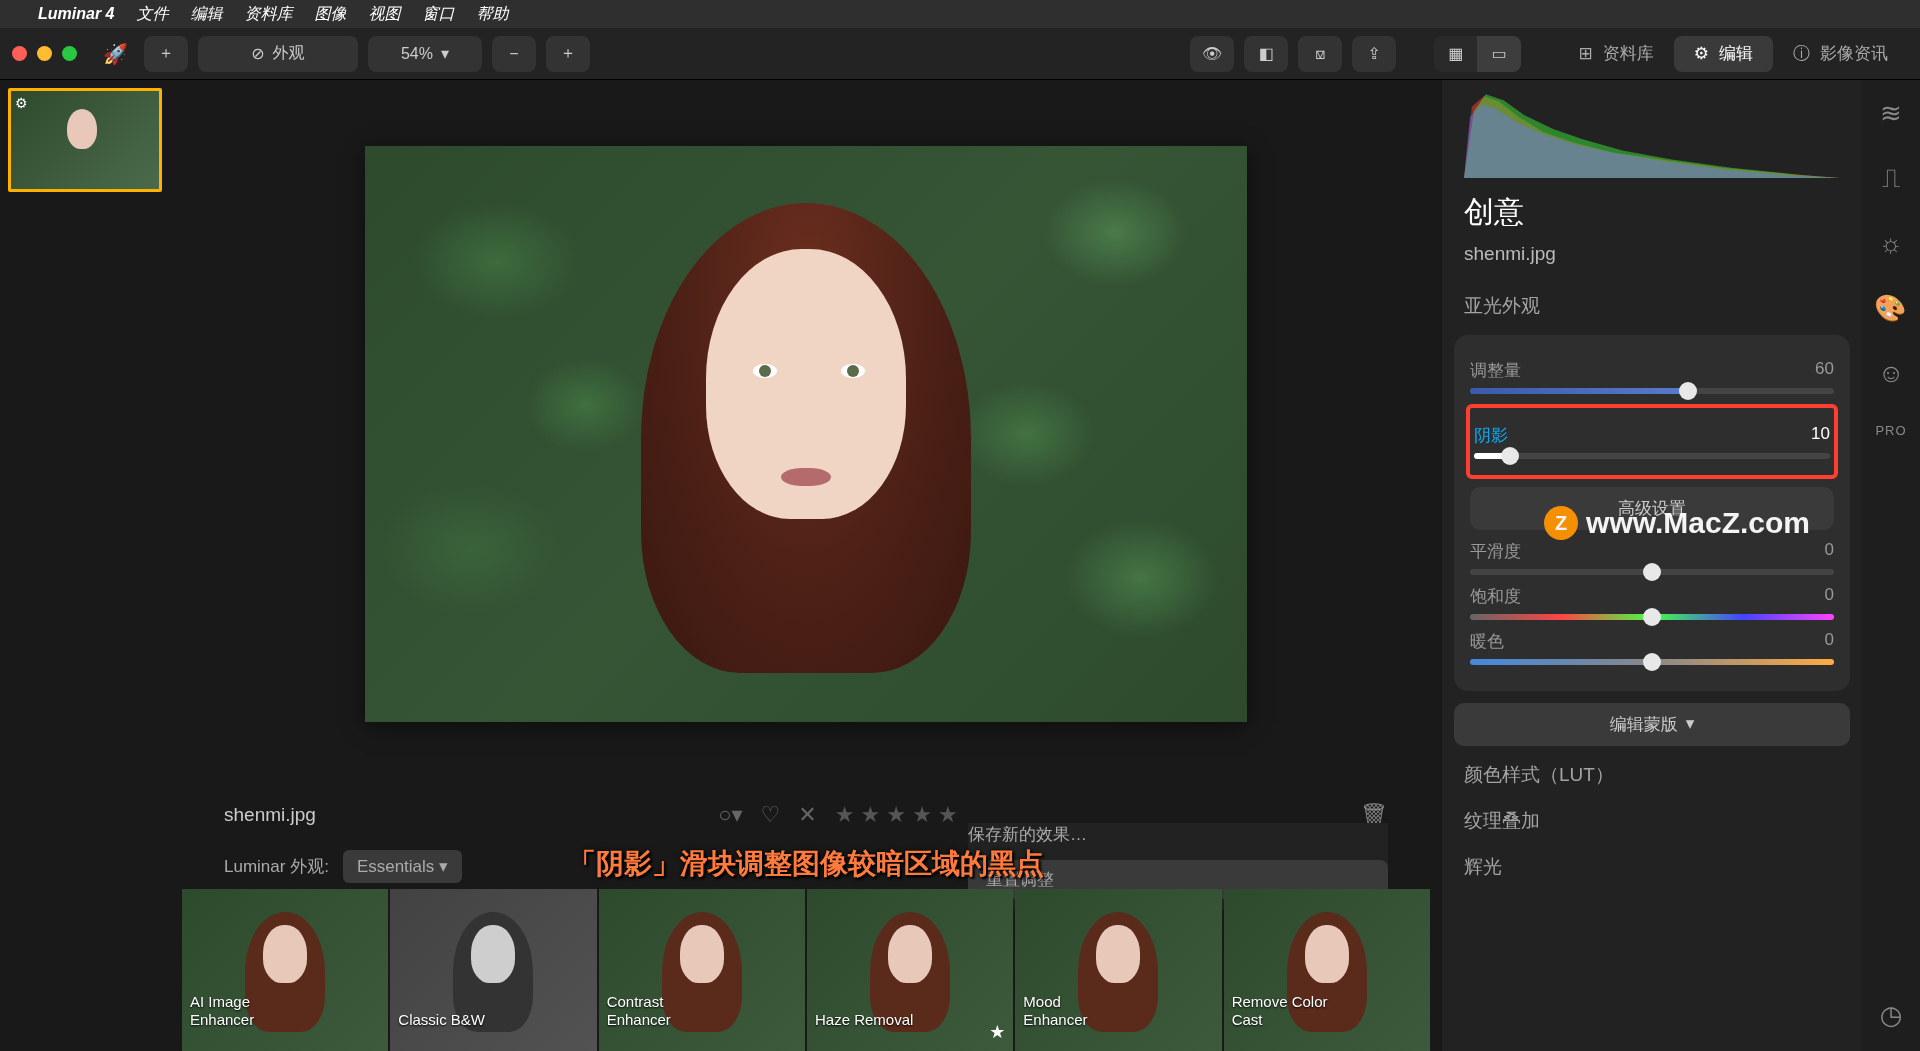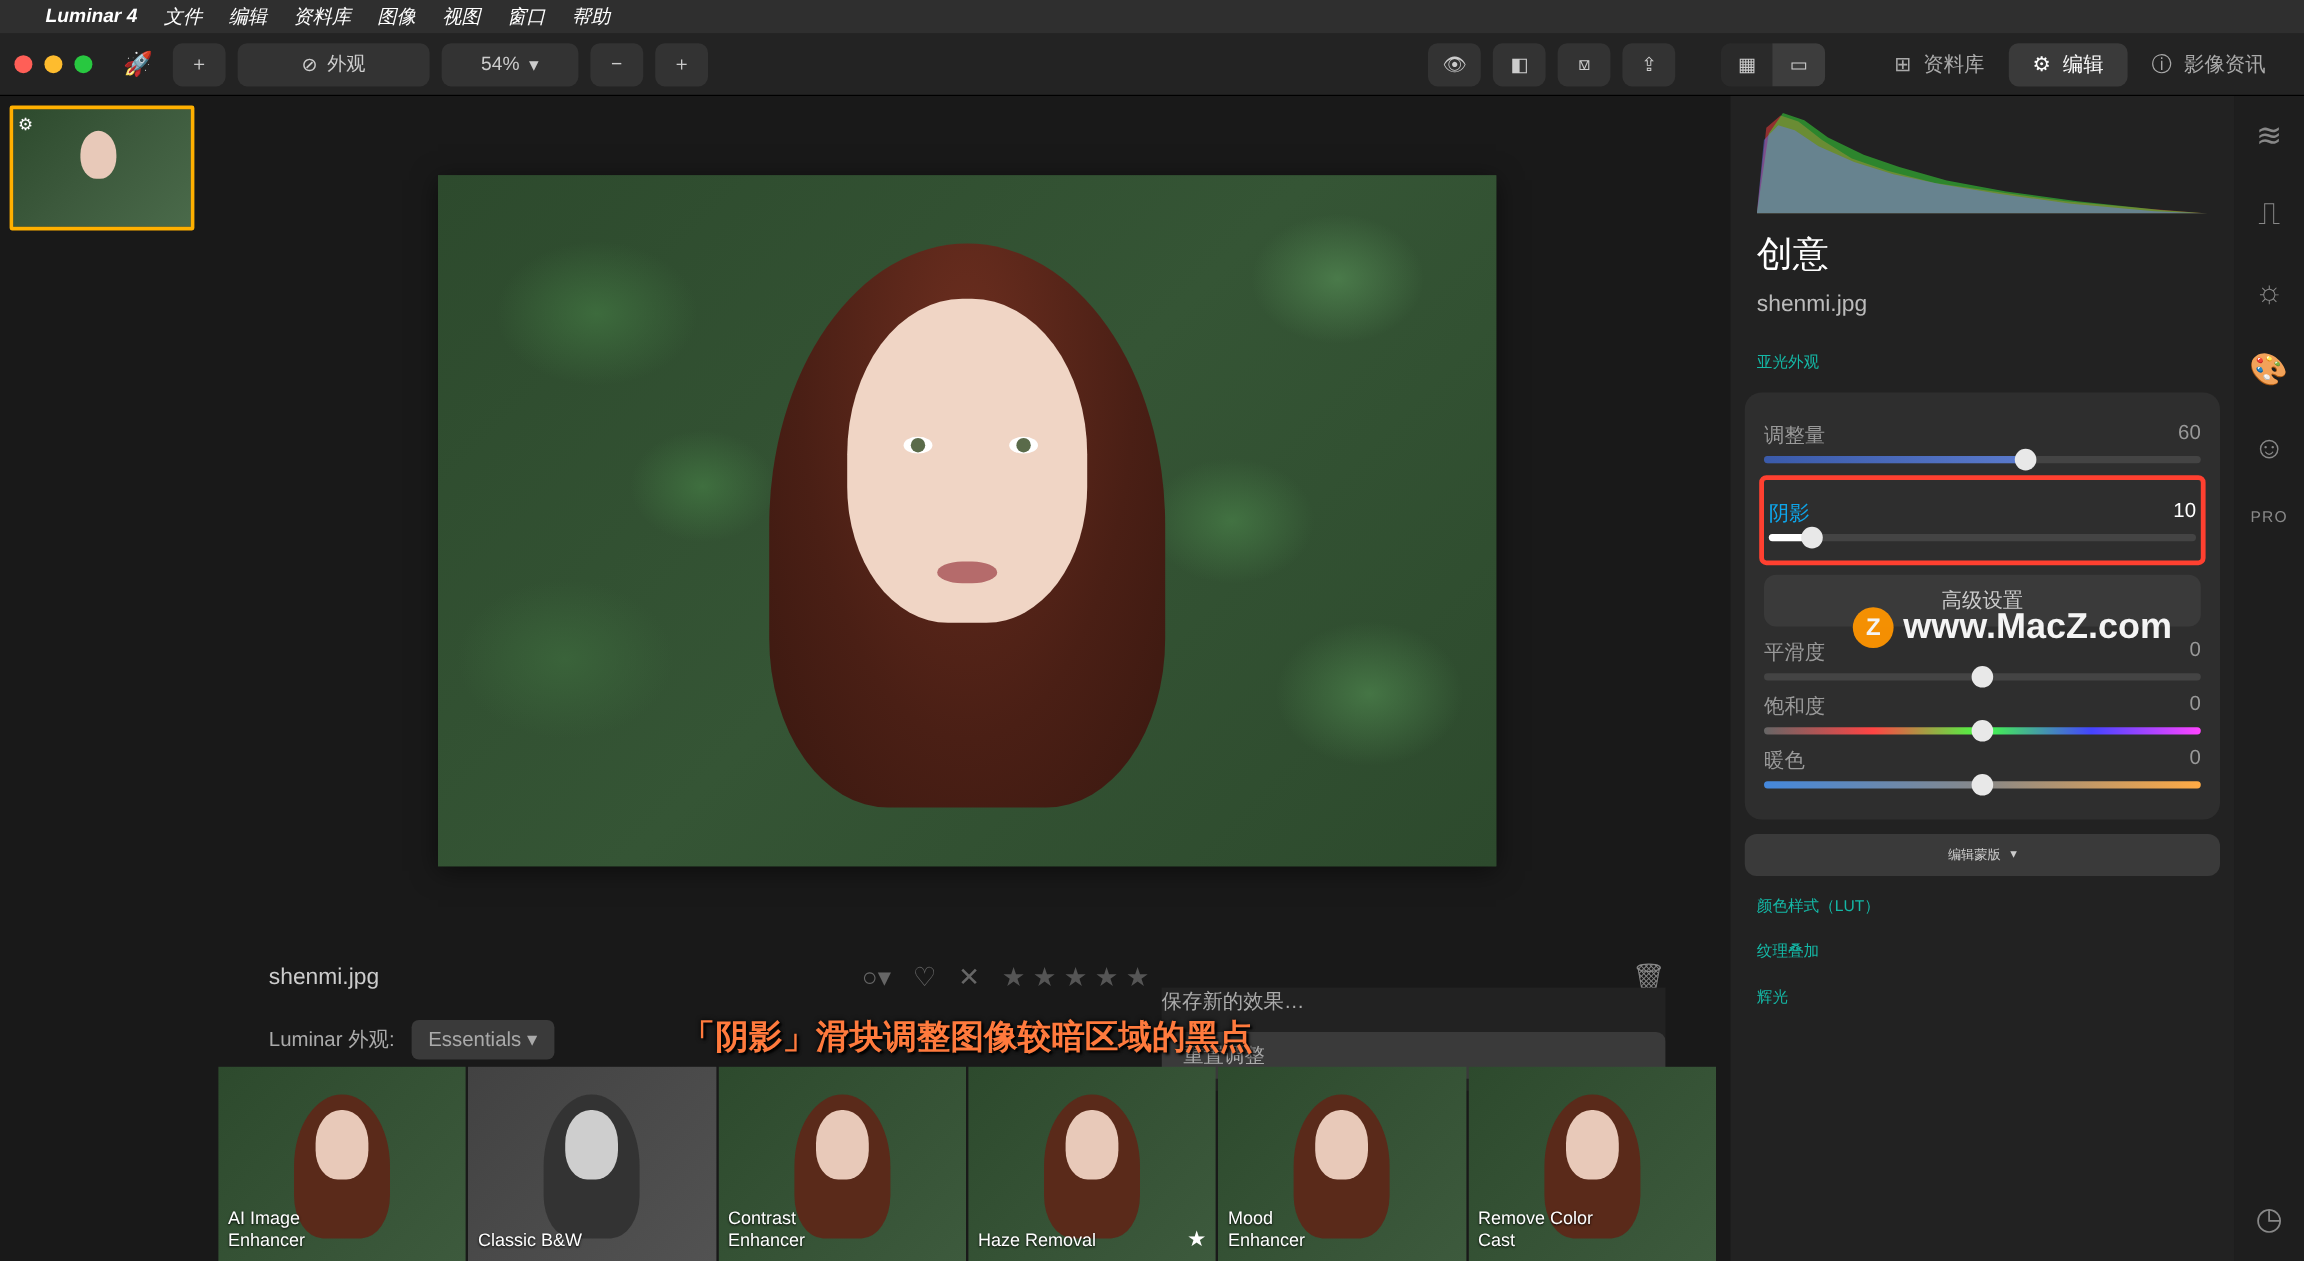--- a/index.html
+++ b/index.html
@@ -60,46 +60,46 @@
 .looksbar{height:46px;display:flex;align-items:center;padding:0 44px;gap:14px;font-size:17px;color:#aaa}
 .looksbar .cat{background:#3a3a3a;padding:6px 14px;border-radius:6px}
 .looksbar .right{margin-left:auto;display:flex;gap:14px}
 .looksbar .resetbtn{background:#3a3a3a;padding:8px 18px;border-radius:8px}
 
 .lookstrip{height:162px;display:flex;gap:2px;padding:0 2px;position:relative}
 .look{flex:1;position:relative;background:linear-gradient(135deg,#2d4a2d,#3d5a3d);overflow:hidden}
 .look.bw{filter:grayscale(1)}
 .look .lface{position:absolute;left:50%;top:22%;transform:translateX(-50%);width:44px;height:58px;background:#e8c9b9;border-radius:48% 48% 42% 42%}
 .look .lhair{position:absolute;left:50%;top:14%;transform:translateX(-50%);width:80px;height:120px;background:#5a2a1a;border-radius:50% 50% 30% 30%}
-.look .label{position:absolute;left:8px;bottom:8px;color:#fff;font-size:15px;line-height:1.2;text-shadow:0 1px 2px #000;white-space:pre-line}
+.look .label{position:absolute;left:8px;bottom:22px;color:#fff;font-size:15px;line-height:1.2;text-shadow:0 1px 2px #000;white-space:pre-line}
 .look .star{position:absolute;right:8px;bottom:8px;color:#fff;font-size:18px}
 .tip-overlay{position:absolute;top:-44px;left:50%;transform:translateX(-50%);color:#ff7a3d;font-size:28px;font-weight:700;text-shadow:0 0 4px #000,2px 2px 2px #000;white-space:nowrap;z-index:10}
 
 
 .right{width:420px;background:#222;display:flex;flex-direction:column;padding:0 0 10px 0;overflow-y:auto}
 .histo{height:92px;margin:6px 22px 10px;position:relative}
 .histo svg{width:100%;height:100%}
 .ptitle{font-size:30px;color:#fff;padding:4px 22px}
 .pfile{font-size:19px;color:#bbb;padding:6px 22px 18px}
-.section-label{font-size:13px;color:#14b8a6;padding:10px 22px}
+.section-label{font-size:19px;color:#a3a3a3;padding:10px 22px}
 .panel-card{background:#2e2e2e;margin:6px 12px;border-radius:14px;padding:14px 16px 16px}
 .card-head{display:flex;align-items:center;justify-content:space-between;color:#fff;font-size:19px;font-weight:600;margin-bottom:10px}
 .card-head .right-ico{display:flex;gap:14px;color:#999;font-size:18px;align-items:center}
 .toggle{width:34px;height:20px;border:2px solid #888;border-radius:12px;position:relative}
 .toggle::after{content:'';position:absolute;right:2px;top:1px;width:12px;height:12px;background:#888;border-radius:50%}
 .slider-row{margin:10px 0}
 .slider-row .lab{display:flex;justify-content:space-between;font-size:17px;color:#999;margin-bottom:6px}
 .slider{height:6px;background:#444;border-radius:3px;position:relative}
 .slider .fill{position:absolute;height:100%;background:linear-gradient(90deg,#3a5aaa,#5a7acc);border-radius:3px}
 .slider .knob{position:absolute;width:18px;height:18px;background:#e8e8e8;border-radius:50%;top:-6px;transform:translateX(-50%)}
 .slider.shadow .fill{background:#fff}
 .slider.sat{background:linear-gradient(90deg,#666,#f44,#4f4,#44f,#f4f)}
 .slider.warm{background:linear-gradient(90deg,#48d,#888,#fa4)}
 .advbtn{background:#3a3a3a;border-radius:10px;text-align:center;padding:10px;color:#ccc;font-size:17px;margin:8px 0}
-.maskbtn{background:#3a3a3a;border-radius:10px;text-align:center;padding:10px;color:#ccc;font-size:11px;margin:6px 12px;display:flex;justify-content:center;gap:8px}
+.maskbtn{background:#3a3a3a;border-radius:10px;text-align:center;padding:10px;color:#ccc;font-size:17px;margin:6px 12px;display:flex;justify-content:center;gap:8px}
 .highlight-box{border:4px solid #ff4030;border-radius:6px;padding:6px 4px;margin:4px -4px}
 
 
 .rail{width:58px;background:#1e1e1e;display:flex;flex-direction:column;align-items:center;padding-top:18px;gap:34px;color:#888;font-size:26px}
 .rail .item.active{color:#fff}
 .rail .pro{font-size:13px;letter-spacing:1px}
 .rail .clock{margin-top:auto;margin-bottom:20px}
 
 .watermark{position:absolute;right:110px;top:506px;color:#fff;font-size:30px;font-weight:700;opacity:.95;display:flex;align-items:center;gap:8px;z-index:50}
 .watermark .zdot{width:34px;height:34px;background:#ff9500;border-radius:50%;display:flex;align-items:center;justify-content:center;color:#fff;font-size:20px;font-weight:700}

